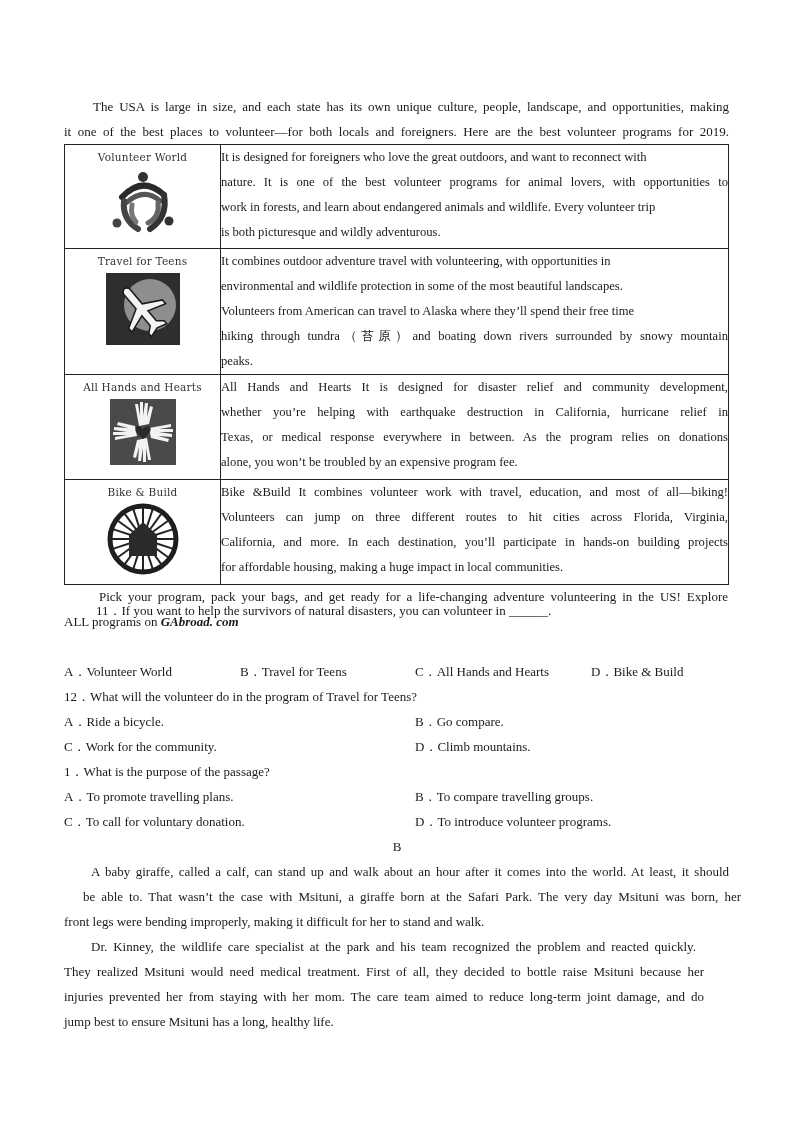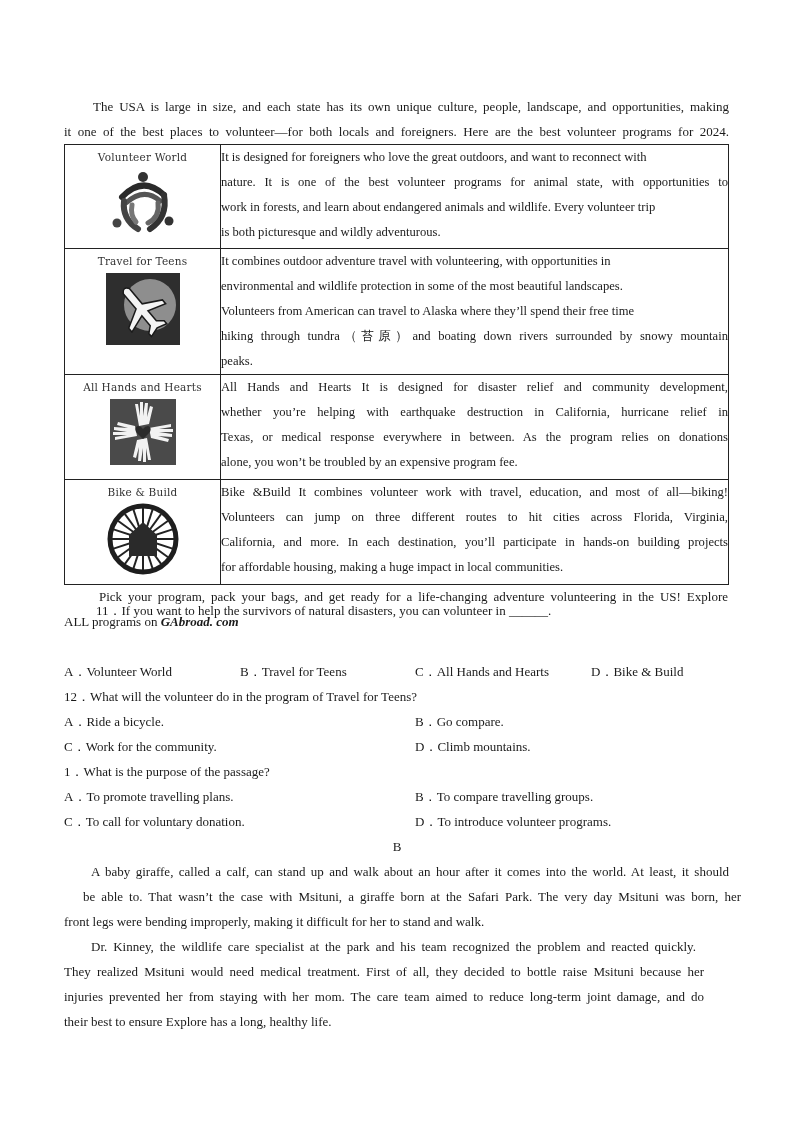--- a/index.html
+++ b/index.html
@@ -24,42 +24,42 @@
     .desc-just { line-height: 25px; font-size: 12.6px; text-align: justify; text-align-last: justify; white-space: nowrap; }
     .logo-svg { display: block; margin: 4px auto 0 auto; }
     .opt { position: absolute; white-space: nowrap; font-size: 13px; line-height: 16px; }
     .center { position: absolute; left: 0; width: 794px; text-align: center; }
     .bold-ital { font-weight: bold; font-style: italic; margin-top: 47px; }
   </style>
 </head>
 <body>
 
 <div class="line" style="left:93px; top:99px; width:636px; text-align:justify; text-align-last:justify;">The USA is large in size, and each state has its own unique culture, people, landscape, and opportunities, making</div>
-<div class="line" style="left:64px; top:124px; width:665px; text-align:justify; text-align-last:justify;">it one of the best places to volunteer—for both locals and foreigners. Here are the best volunteer programs for 2024.</div>
+<div class="line" style="left:64px; top:124px; width:665px; text-align:justify; text-align-last:justify;">it one of the best places to volunteer—for both locals and foreigners. Here are the best volunteer programs for 2019.</div>
 
 <table class="programs">
   <tbody>
       <tr style="height:104px;">
     <td class="logo-cell">
       <div class="logo-title">Volunteer World</div>
       <svg class="logo-svg" width="70" height="70" viewBox="0 0 70 70">
         <circle cx="35" cy="10" r="5" fill="#333"></circle>
         <circle cx="9" cy="56" r="4.5" fill="#444"></circle>
         <circle cx="61" cy="54" r="4.5" fill="#333"></circle>
         <path d="M14 30 Q35 8 56 28" stroke="#2a2a2a" stroke-width="6" fill="none" stroke-linecap="round"></path>
         <path d="M18 36 Q36 20 52 34" stroke="#555" stroke-width="5" fill="none" stroke-linecap="round"></path>
         <path d="M56 28 Q60 50 42 62" stroke="#333" stroke-width="6" fill="none" stroke-linecap="round"></path>
         <path d="M50 36 Q52 50 40 56" stroke="#666" stroke-width="5" fill="none" stroke-linecap="round"></path>
         <path d="M30 62 Q14 52 16 34" stroke="#444" stroke-width="6" fill="none" stroke-linecap="round"></path>
         <path d="M28 55 Q22 48 24 38" stroke="#777" stroke-width="5" fill="none" stroke-linecap="round"></path>
       </svg>
     </td>
     <td class="desc-cell">
       <div class="desc-line">It is designed for foreigners who love the great outdoors, and want to reconnect with</div>
-      <div class="desc-just">nature. It is one of the best volunteer programs for animal state, with opportunities to</div>
+      <div class="desc-just">nature. It is one of the best volunteer programs for animal lovers, with opportunities to</div>
       <div class="desc-line">work in forests, and learn about endangered animals and wildlife.  Every volunteer trip</div>
       <div class="desc-line">is both picturesque and wildly adventurous.</div>
     </td>
   </tr>
   <tr style="height:126px;">
     <td class="logo-cell">
       <div class="logo-title">Travel for Teens</div>
       <svg class="logo-svg" width="74" height="72" viewBox="0 0 74 72" style="margin-top:6px;">
         <rect x="0" y="0" width="74" height="72" fill="#2e2e2e"></rect>
         <circle cx="44" cy="32" r="26" fill="#8e8e8e"></circle>
@@ -176,13 +176,13 @@
 
 <div class="center line" style="top:839px;">B</div>
 
 <div class="line" style="left:91px; top:864px; width:638px; text-align:justify; text-align-last:justify;">A baby giraffe, called a calf, can stand up and walk about an hour after it comes into the world. At least, it should</div>
 <div class="line" style="left:64px; top:889px; width:658px; text-align:justify; text-align-last:justify;margin-left:19px;">be able to. That wasn’t the case with Msituni, a giraffe born at the Safari Park. The very day Msituni was born, her</div>
 <div class="line" style="left:64px; top:914px;">front legs were bending improperly, making it difficult for her to stand and walk.</div>
 
 <div class="line" style="left:91px; top:939px; width:605px; text-align:justify; text-align-last:justify;">Dr. Kinney, the wildlife care specialist at the park and his team recognized the problem and reacted quickly.</div>
 <div class="line" style="left:64px; top:964px; width:640px; text-align:justify; text-align-last:justify;">They realized Msituni would need medical treatment. First of all, they decided to bottle raise Msituni because her</div>
 <div class="line" style="left:64px; top:989px; width:640px; text-align:justify; text-align-last:justify;">injuries prevented her from staying with her mom. The care team aimed to reduce long-term joint damage, and do</div>
-<div class="line" style="left:64px; top:1014px;">their best to ensure Explore has a long, healthy life.</div>
+<div class="line" style="left:64px; top:1014px;">jump best to ensure Msituni has a long, healthy life.</div>
 
 </body></html>

